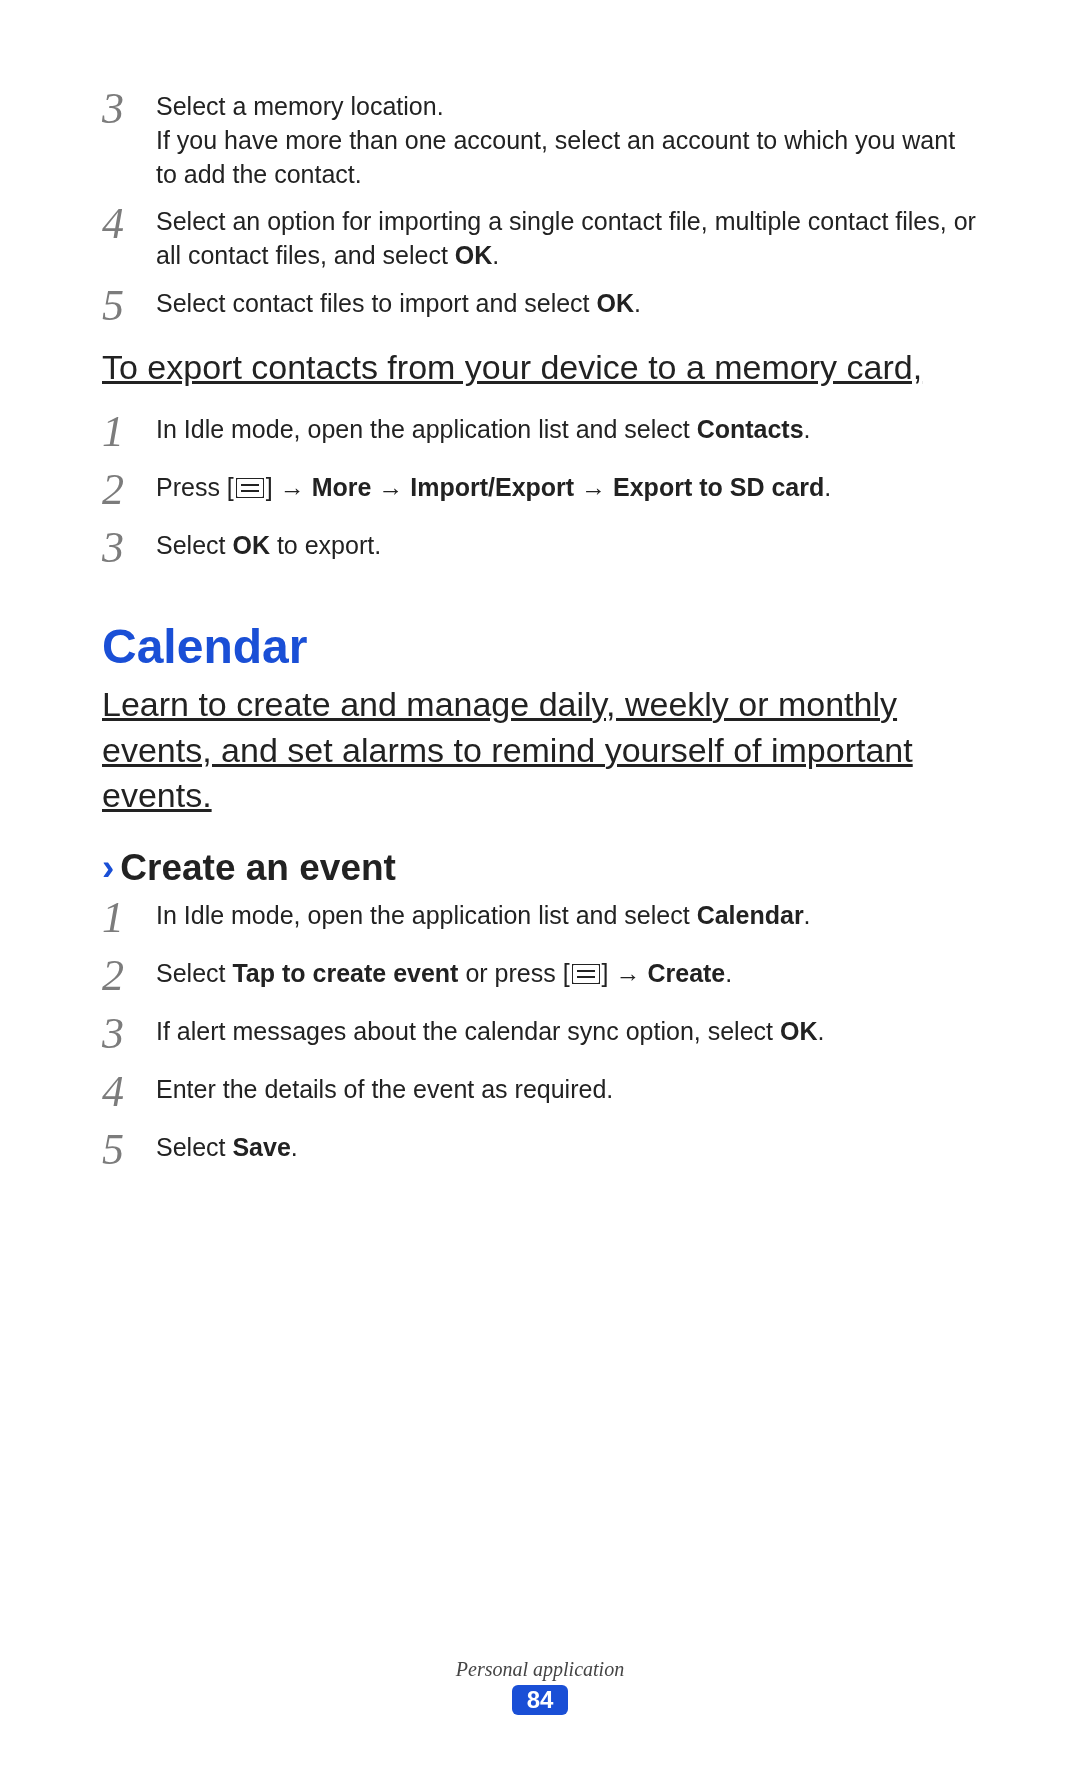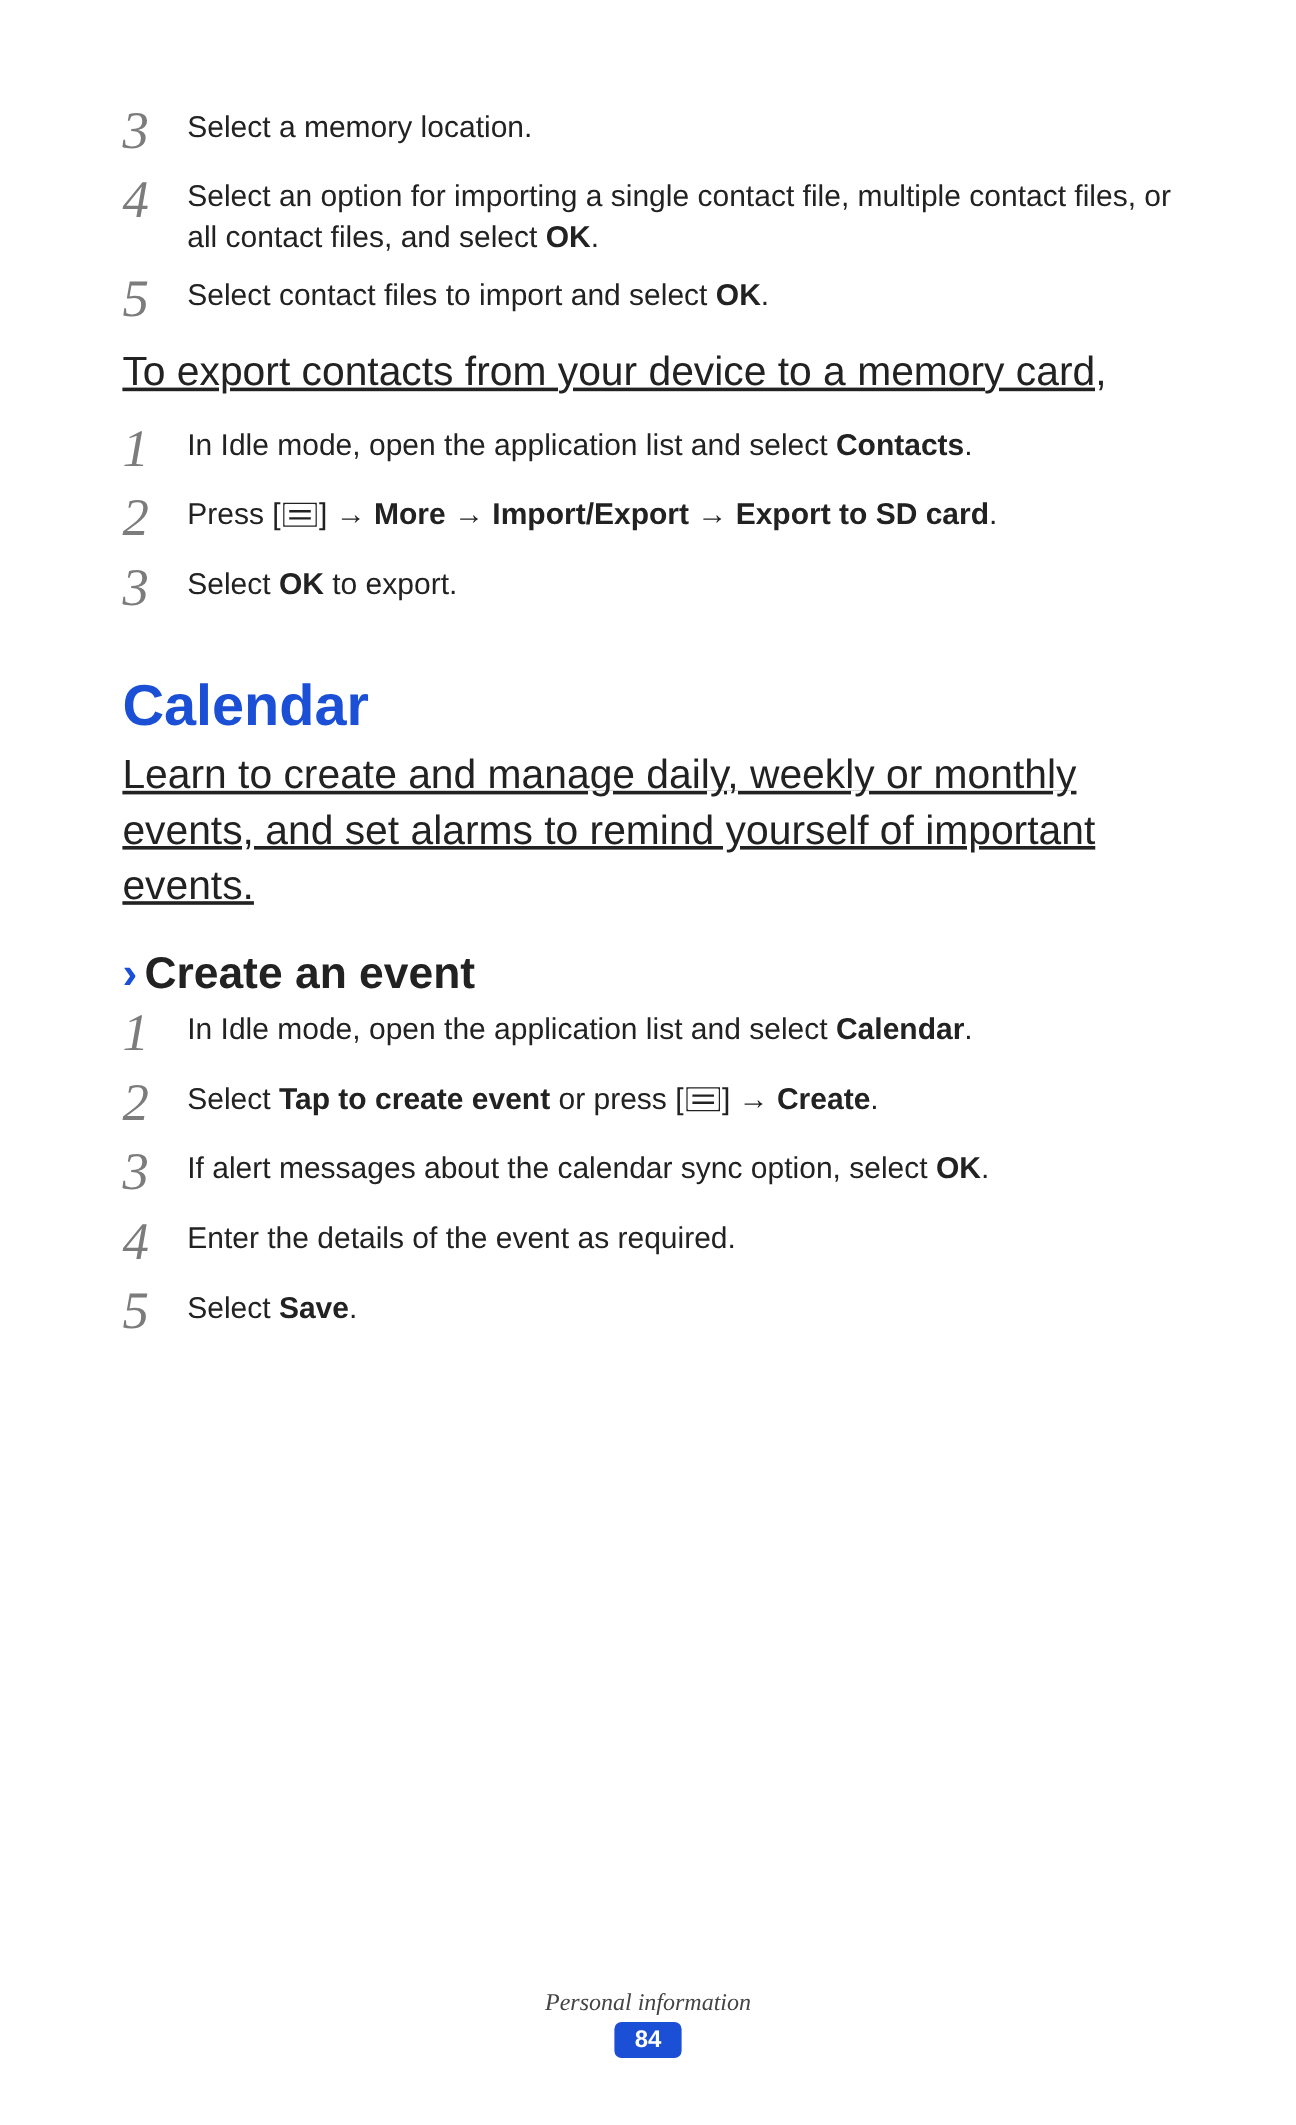--- a/index.html
+++ b/index.html
@@ -83,40 +83,41 @@
   .footer-line {
     font-family: Georgia, "Times New Roman", serif;
     font-style: italic;
     font-size: 20px;
     color: #444;
   }
   .page-badge {
     display: inline-block;
     min-width: 40px;
     line-height: 30px;
-    font-size: 20px;
+    font-size: 24px;
     font-weight: 600;
     color: #fff;
     background: #1a4fd6;
     border-radius: 6px;
     padding: 0 8px;
     margin-top: 4px;
     font-style: normal;
     font-family: "Segoe UI", Arial, sans-serif;
   }
 </style>
 </head>
 <body>
 
 <div class="page">
 
   <div class="step">
     <div class="step-num">3</div>
     <div class="step-body">
       <span>Select a memory location.</span><br>
+      <span>If you have more than one account, select an account to which you want to add the contact.</span>
     </div>
   </div>
 
   <div class="step">
     <div class="step-num">4</div>
     <div class="step-body">
       <span>Select an option for importing a single contact file, multiple contact files, or all contact files, and select </span><span class="b">OK</span><span>.</span>
     </div>
   </div>
 
@@ -192,17 +193,17 @@
   </div>
 
   <div class="step">
     <div class="step-num">5</div>
     <div class="step-body">
       <span>Select </span><span class="b">Save</span><span>.</span>
     </div>
   </div>
 
   <div class="footer">
-    <div class="footer-line">Personal information</div>
+    <div class="footer-line">Personal application</div>
     <div><span class="page-badge">84</span></div>
   </div>
 
 </div>
 
 </body></html>

